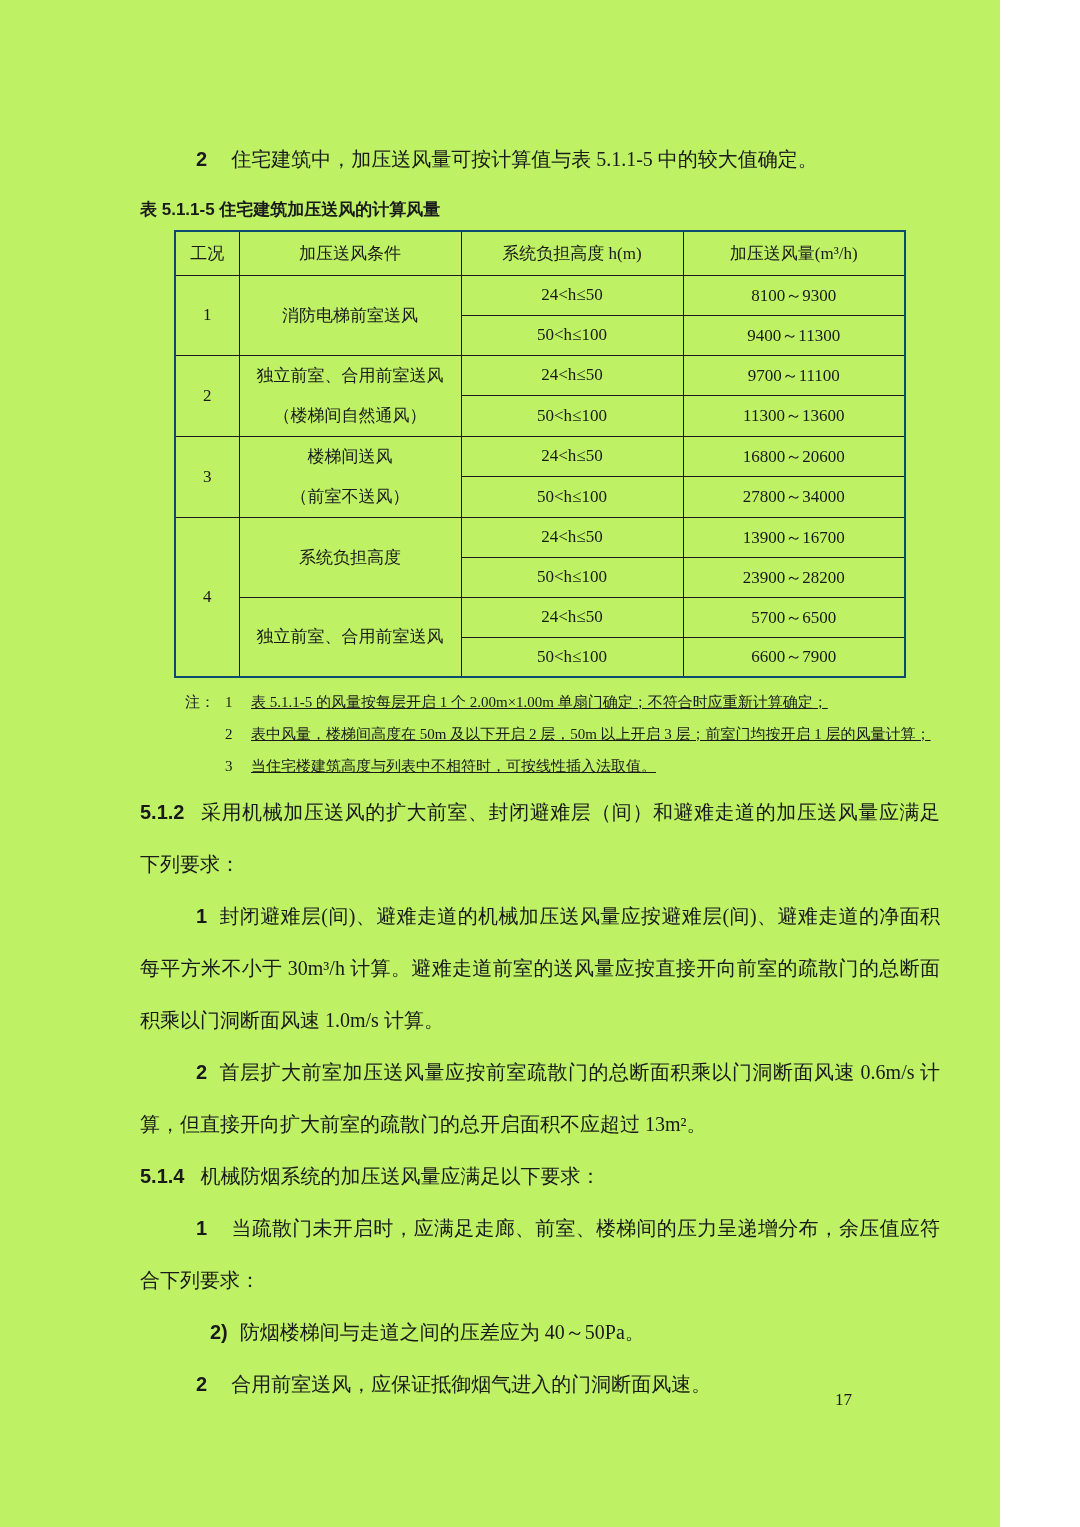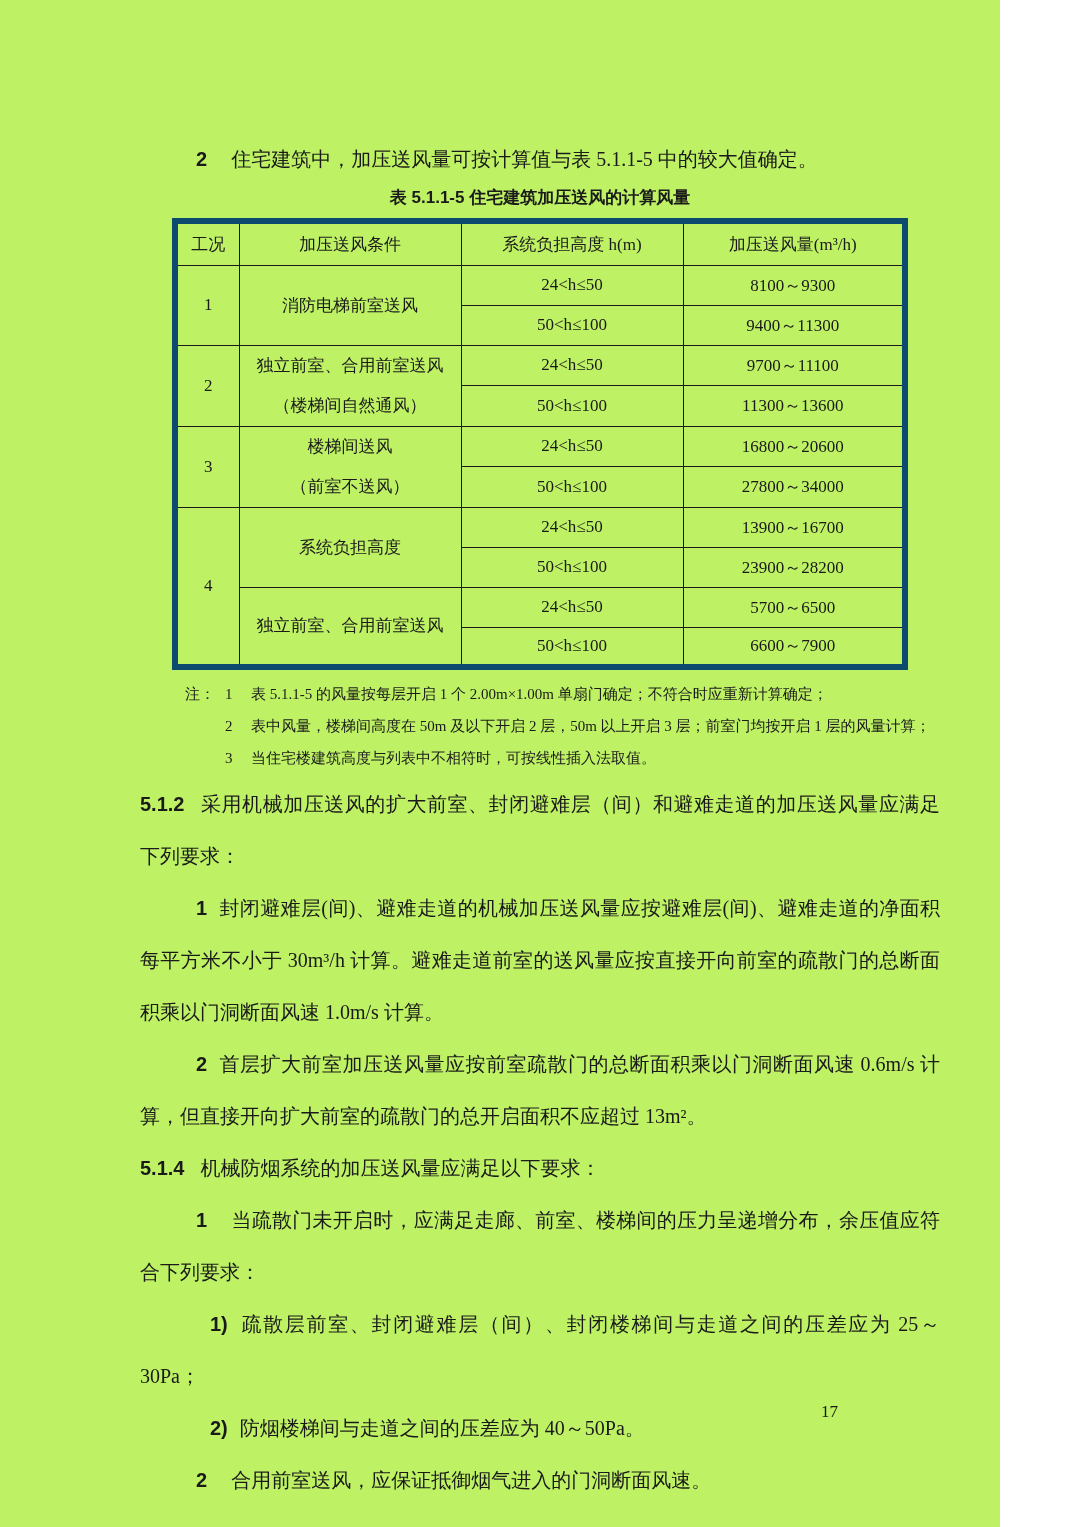--- a/index.html
+++ b/index.html
@@ -24,58 +24,57 @@
     font-weight:bold;
   }
   .g12{margin-right:12px;}
   .g16{margin-right:16px;}
   .g24{margin-right:24px;}
   
   .tbl-title{
     font-family:"Liberation Sans","DejaVu Sans",sans-serif;
     font-weight:bold;
     font-size:17px;line-height:24px;
-    text-align:center;margin:6px 0 0 0;
+    margin:18px 0 0 0;
   }
   
   table.airflow{
     border-collapse:collapse;
     table-layout:fixed;
     width:730px;
     margin:8px auto 0 auto;
-    border:6px solid #0c4a6e;
+    border:2px solid #0c4a6e;
   }
   table.airflow td{
     border:1px solid #1a1a1a;
     text-align:center;vertical-align:middle;
     font-size:17px;padding:0;
   }
   tr.head{height:44px;}
   tr.r{height:40px;}
   .cond2 div{height:40px;line-height:40px;}
   
   .notes{
     margin:8px 0 0 45px;
     font-size:15px;line-height:32px;
   }
   .note-row{display:grid;grid-template-columns:40px 26px 1fr;}
-  .note-text{text-align:justify;}
+  .note-text{text-align:justify;text-decoration:underline;}
   
   .flow{
     margin-top:4px;
     font-size:20px;line-height:52px;
     text-align:justify;
   }
   .flow p{margin:0;}
   .i1{text-indent:56px;}
   .i2{text-indent:70px;}
   .pageno{
-    position:absolute;top:1390px;right:162px;
+    position:absolute;top:1390px;right:148px;
     font-size:17px;
-    margin-top:12px;
   }
 </style>
 </head>
 <body>
 
 <div class="page">
   <div class="content">
 
     <p class="intro"><span class="m g24">2</span><span>住宅建筑中，加压送风量可按计算值与表 5.1.1-5 中的较大值确定。</span></p>
 
@@ -180,21 +179,20 @@
 
       <p class="i1"><span class="m g12">1</span><span>封闭避难层(间)、避难走道的机械加压送风量应按避难层(间)、避难走道的净面积每平方米不小于 30m³/h 计算。避难走道前室的送风量应按直接开向前室的疏散门的总断面积乘以门洞断面风速 1.0m/s 计算。</span></p>
 
       <p class="i1"><span class="m g12">2</span><span>首层扩大前室加压送风量应按前室疏散门的总断面积乘以门洞断面风速 0.6m/s 计算，但直接开向扩大前室的疏散门的总开启面积不应超过 13m²。</span></p>
 
 
       <p><span class="m g16">5.1.4</span><span>机械防烟系统的加压送风量应满足以下要求：</span></p>
 
       <p class="i1"><span class="m g24">1</span><span>当疏散门未开启时，应满足走廊、前室、楼梯间的压力呈递增分布，余压值应符合下列要求：</span></p>
 
-      <p class="i2"><span class="m g12">1)</span><span>疏散层前室、封闭避难层（间）、封闭楼梯间与走道之间的压差应为 25～30Pa；</span></p>
 
       <p class="i2"><span class="m g12">2)</span><span>防烟楼梯间与走道之间的压差应为 40～50Pa。</span></p>
 
       <p class="i1"><span class="m g24">2</span><span>合用前室送风，应保证抵御烟气进入的门洞断面风速。</span></p>
     </div>
 
   </div>
 
   <div class="pageno">17</div>
 </div>

